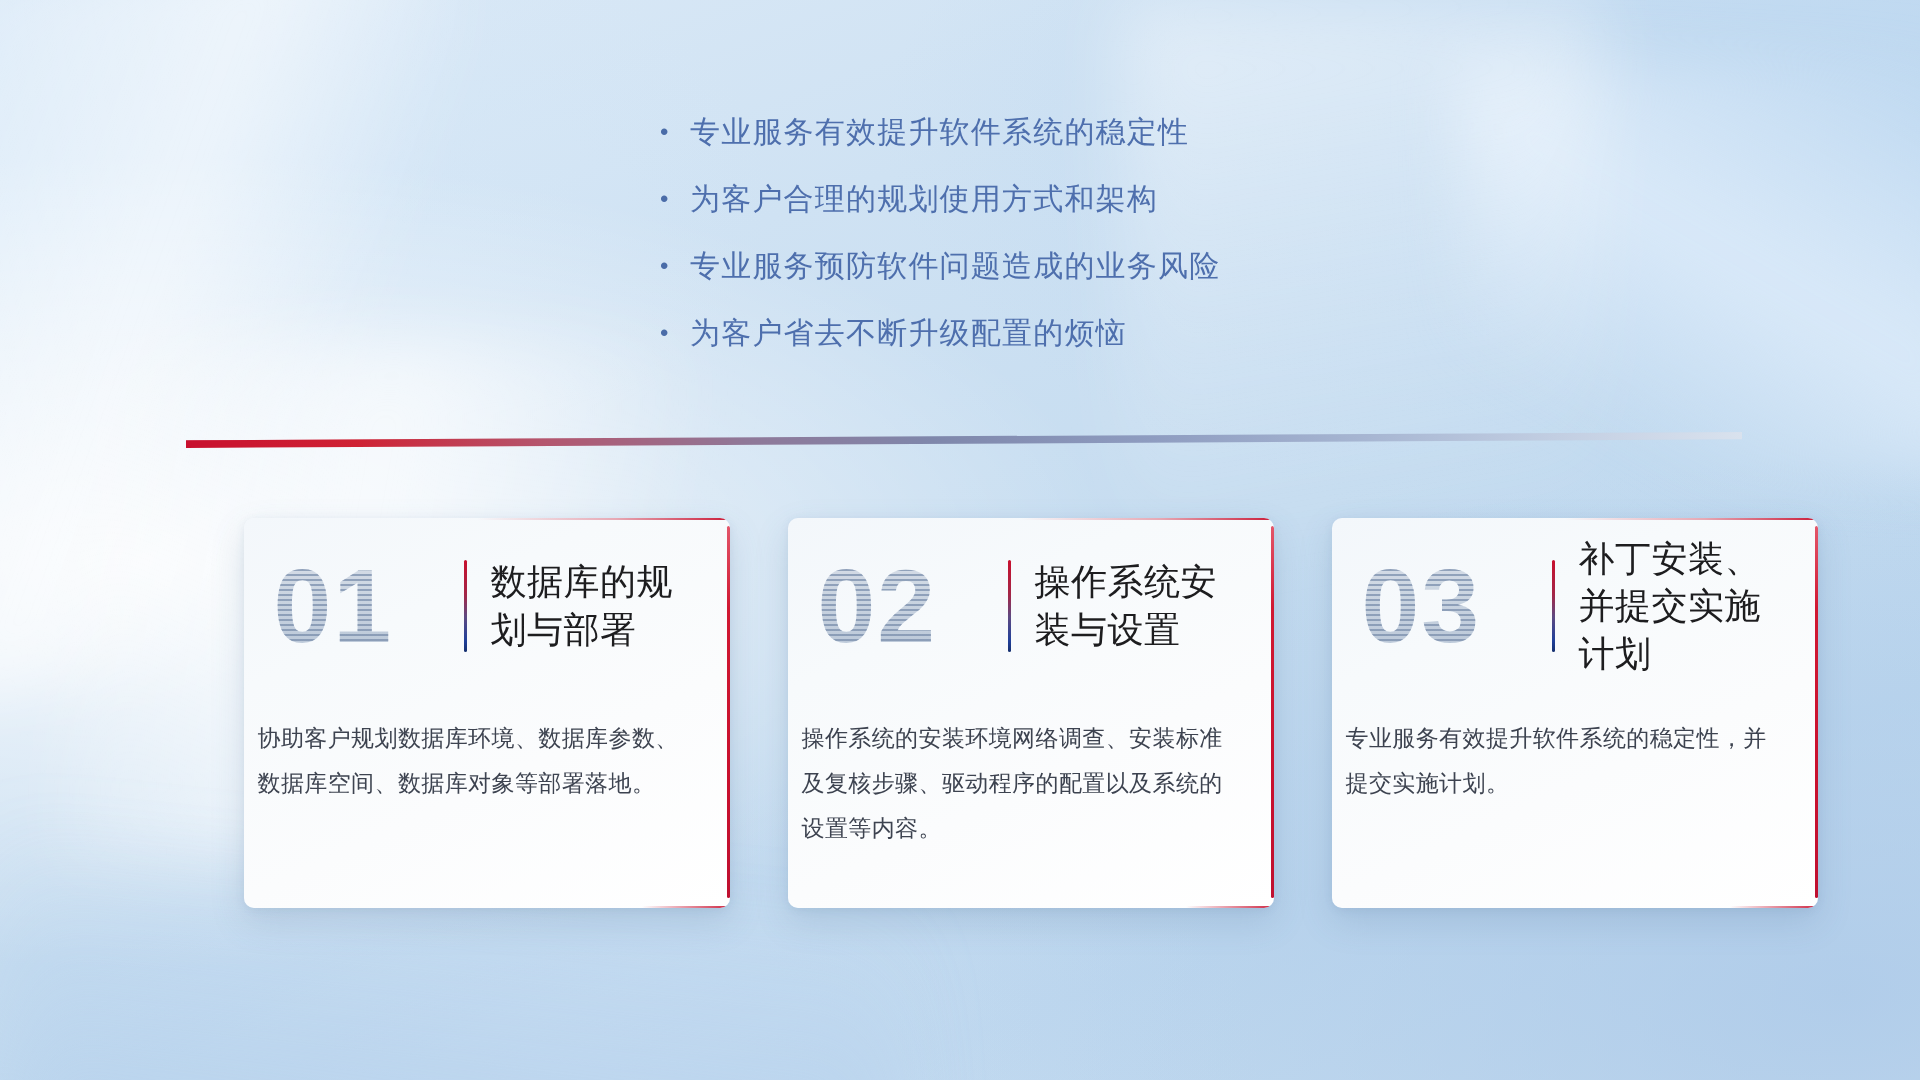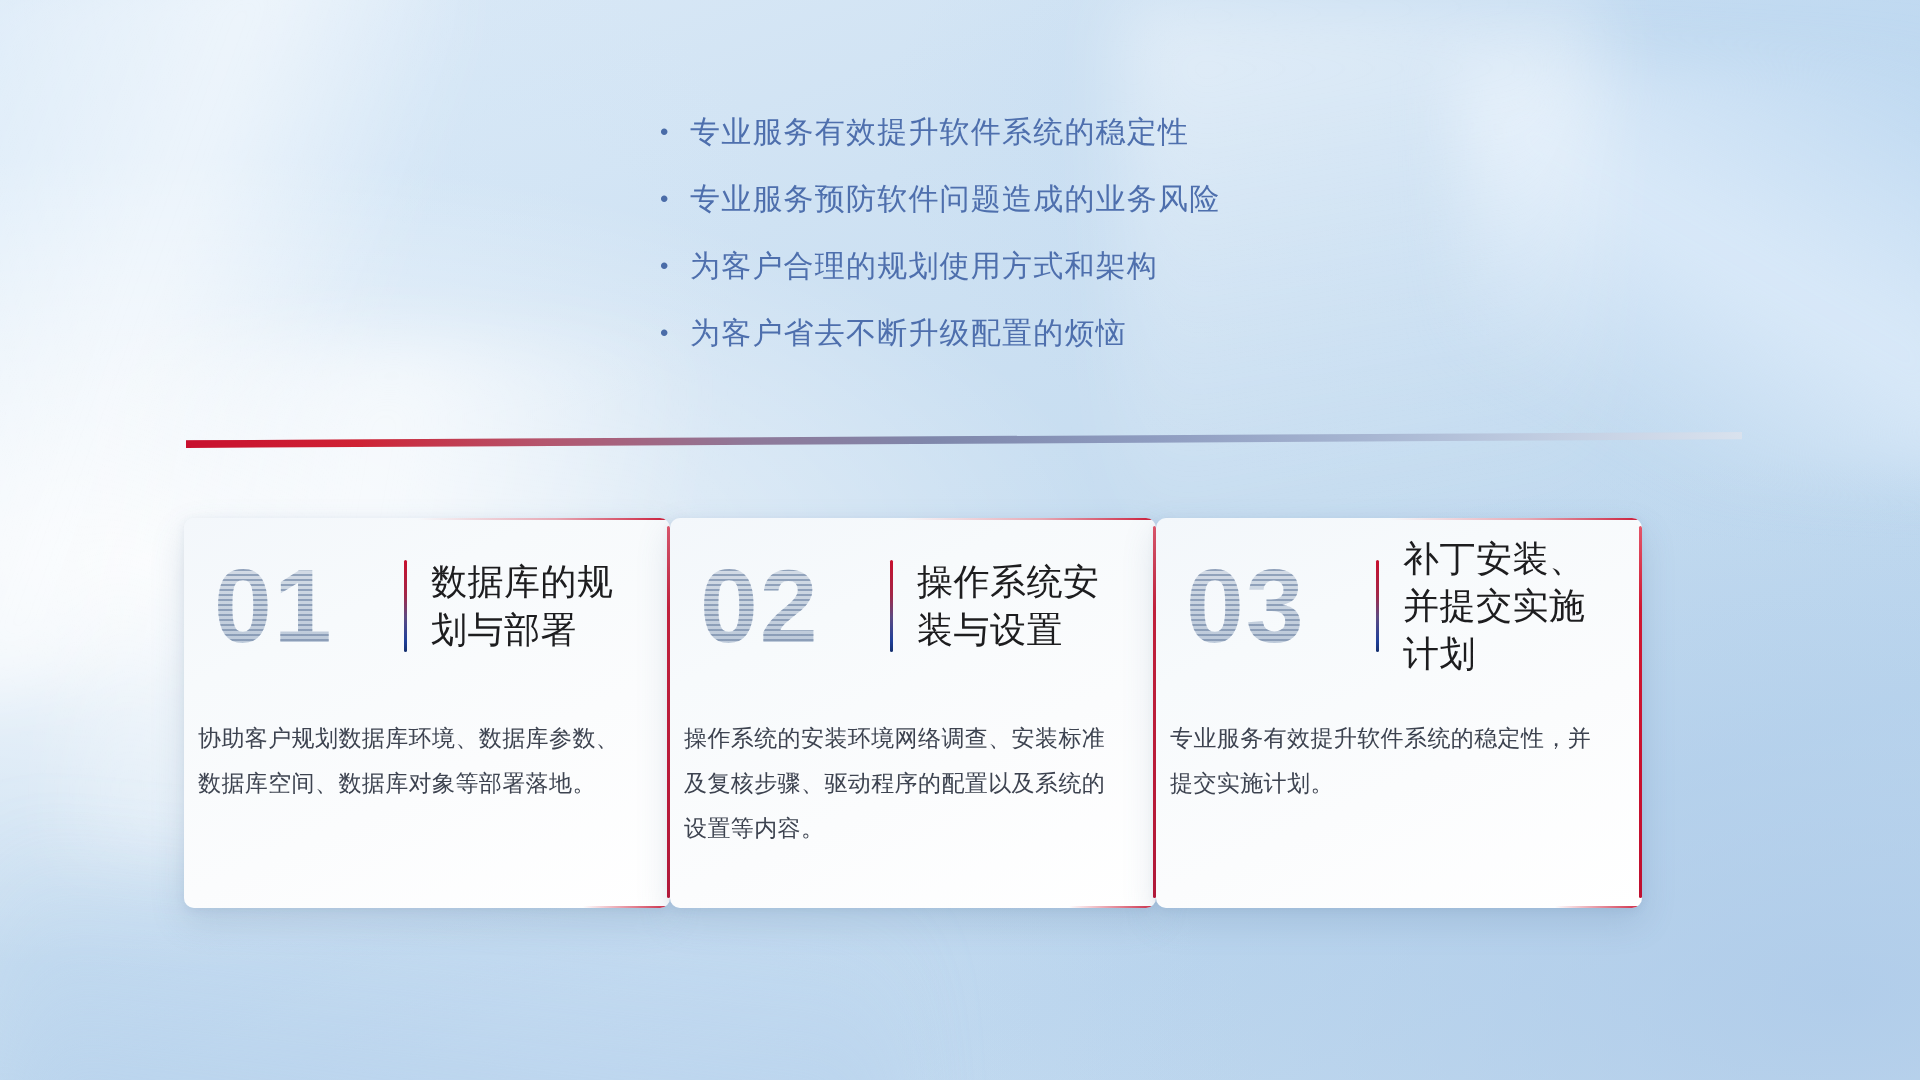--- a/index.html
+++ b/index.html
@@ -130,20 +130,22 @@
   }
 
   
   #cards {
     position: absolute;
     left: 184px;
     top: 518px;
     width: 1693px;
     height: 404px;
     display: flex;
+    gap: 58px;
+    justify-content: center;
   }
   .card {
     position: relative;
     width: 486px;
     height: 390px;
     border-radius: 10px;
     background: linear-gradient(155deg, #f3f7fb 0%, #f7fafc 28%, #fbfcfd 62%, #ffffff 100%);
     box-shadow: 0 14px 34px rgba(78,110,150,0.18), 0 2px 8px rgba(78,110,150,0.10);
     overflow: hidden;
   }
@@ -246,25 +248,25 @@
   <div class="bg-streak streak-d"></div>
   <div class="bg-streak streak-e"></div>
 
   <div id="bullets">
     <div class="bullet-row">
       <span class="bullet-dot"></span>
       <span class="bullet-text">专业服务有效提升软件系统的稳定性</span>
     </div>
     <div class="bullet-row">
       <span class="bullet-dot"></span>
-      <span class="bullet-text">专业服务预防软件问题造成的业务风险</span>
+      <span class="bullet-text">为客户合理的规划使用方式和架构</span>
     </div>
     <div class="bullet-row">
       <span class="bullet-dot"></span>
-      <span class="bullet-text">为客户合理的规划使用方式和架构</span>
+      <span class="bullet-text">专业服务预防软件问题造成的业务风险</span>
     </div>
     <div class="bullet-row">
       <span class="bullet-dot"></span>
       <span class="bullet-text">为客户省去不断升级配置的烦恼</span>
     </div>
   </div>
 
   <div id="divider">
     <div class="wedge-glow"></div>
     <div class="wedge"></div>

